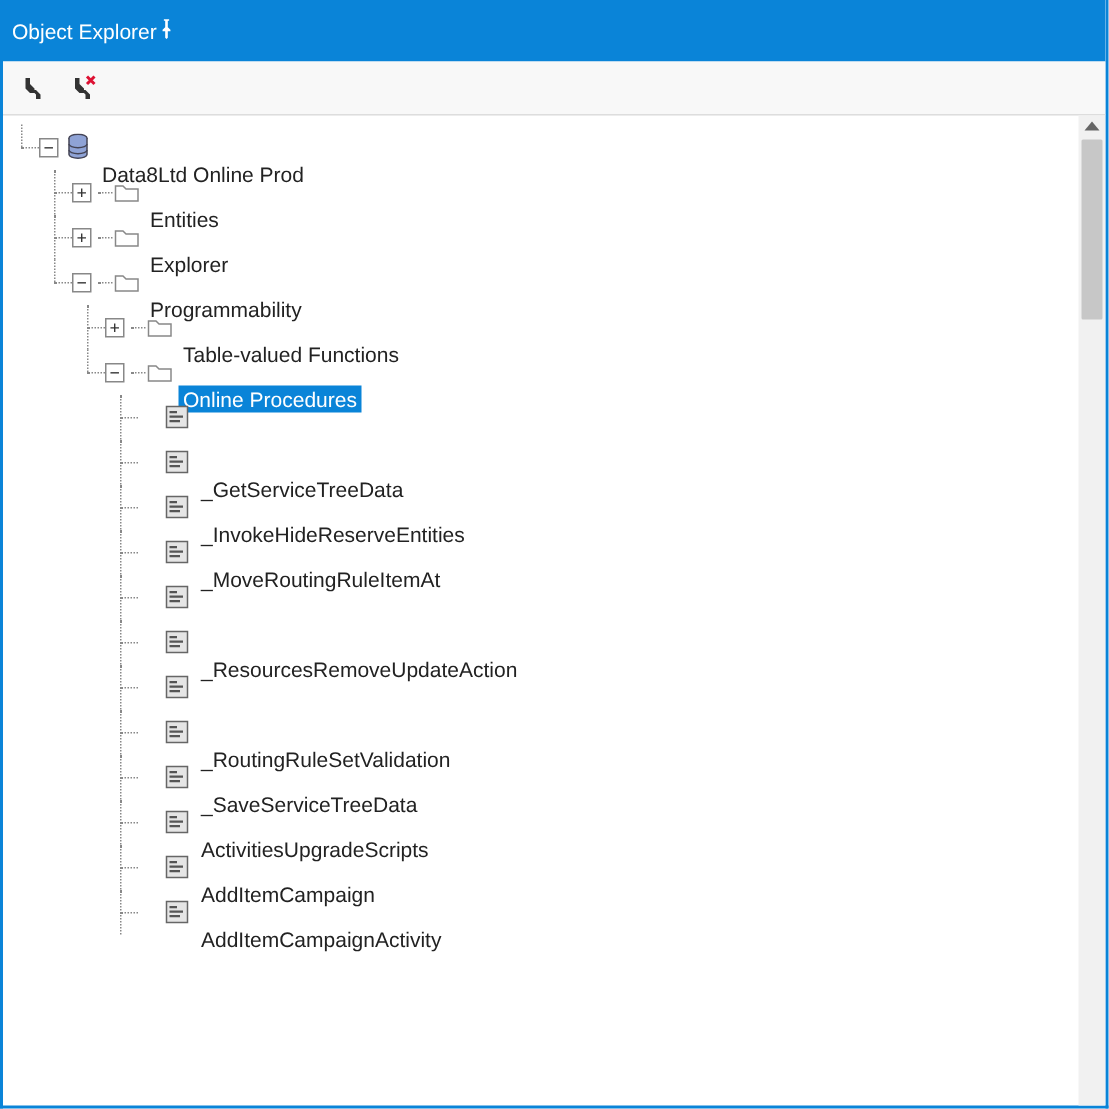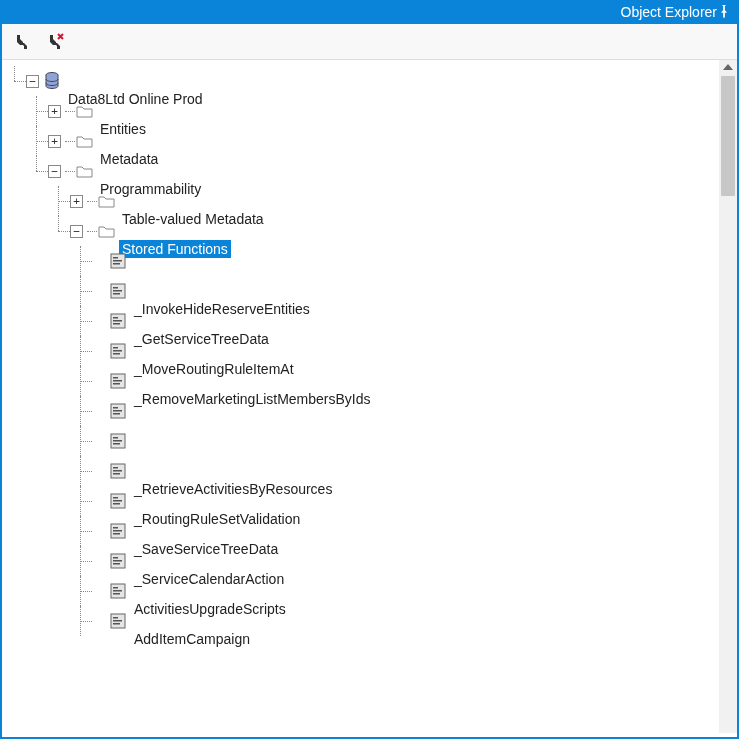--- a/index.html
+++ b/index.html
@@ -9,25 +9,25 @@
       background: #fff;
       width: 739px;
       height: 739px;
       overflow: hidden;
       border: 2px solid #0a84d8;
       border-top: none;
     }
     .titlebar {
       background: #0a84d8;
       color: #fff;
-      height: 24px;
+      height: 41px;
       display: flex;
       align-items: center;
       padding: 0 6px;
-      justify-content: flex-end;
+      justify-content: flex-start;
     }
     .titlebar-title {
       font-size: 14px;
     }
     .pin-icon {
       width: 14px;
       height: 14px;
       display: inline-block;
     }
     .toolbar {
@@ -242,21 +242,21 @@
   <div class="node">
     <span class="indent"></span>
     <span class="elbow"></span>
     <span class="expander">+</span>
     <span class="hconn"></span>
     <span class="icon">
       <svg class="folder-icon-svg" viewBox="0 0 17 14">
             <path d="M1 3h5l2 2h8v8H1V3z" fill="#fff" stroke="#888" stroke-width="1"></path>
           </svg>
     </span>
-    <span class="label">Metadata</span>
+    <span class="label">Explorer</span>
   </div>
 
   <div class="node">
     <span class="indent"></span>
     <span class="elbow last"></span>
     <span class="expander">−</span>
     <span class="hconn"></span>
     <span class="icon">
       <svg class="folder-icon-svg" viewBox="0 0 17 14">
             <path d="M1 3h5l2 2h8v8H1V3z" fill="#fff" stroke="#888" stroke-width="1"></path>
@@ -269,35 +269,35 @@
     <span class="indent"></span>
     <span class="indent"></span>
     <span class="elbow"></span>
     <span class="expander">+</span>
     <span class="hconn"></span>
     <span class="icon">
       <svg class="folder-icon-svg" viewBox="0 0 17 14">
             <path d="M1 3h5l2 2h8v8H1V3z" fill="#fff" stroke="#888" stroke-width="1"></path>
           </svg>
     </span>
-    <span class="label">Table-valued Metadata</span>
+    <span class="label">Table-valued Functions</span>
   </div>
 
   <div class="node">
     <span class="indent"></span>
     <span class="indent"></span>
     <span class="elbow last"></span>
     <span class="expander">−</span>
     <span class="hconn"></span>
     <span class="icon">
       <svg class="folder-icon-svg" viewBox="0 0 17 14">
             <path d="M1 3h5l2 2h8v8H1V3z" fill="#fff" stroke="#888" stroke-width="1"></path>
           </svg>
     </span>
-    <span class="label selected">Stored Functions</span>
+    <span class="label selected">Online Procedures</span>
   </div>
 
   <div id="sp-items">
         <div class="node">
           <span class="indent"></span>
           <span class="indent"></span>
           <span class="indent"></span>
           <span class="elbow"></span>
           <span class="expander-space"></span>
           <span class="icon">
@@ -316,115 +316,99 @@
           <span class="elbow"></span>
           <span class="expander-space"></span>
           <span class="icon">
             <svg class="sp-icon-svg" viewBox="0 0 16 16">
               <rect x="1" y="1" width="14" height="14" fill="#e5e5e5" stroke="#666" stroke-width="1"></rect>
               <rect x="3" y="4" width="5" height="1.5" fill="#555"></rect>
               <rect x="3" y="7" width="9" height="1.5" fill="#555"></rect>
               <rect x="3" y="10" width="7" height="1.5" fill="#555"></rect>
             </svg>
           </span>
+          <span class="label">_GetServiceTreeData</span>
+        </div>
+        <div class="node">
+          <span class="indent"></span>
+          <span class="indent"></span>
+          <span class="indent"></span>
+          <span class="elbow"></span>
+          <span class="expander-space"></span>
+          <span class="icon">
+            <svg class="sp-icon-svg" viewBox="0 0 16 16">
+              <rect x="1" y="1" width="14" height="14" fill="#e5e5e5" stroke="#666" stroke-width="1"></rect>
+              <rect x="3" y="4" width="5" height="1.5" fill="#555"></rect>
+              <rect x="3" y="7" width="9" height="1.5" fill="#555"></rect>
+              <rect x="3" y="10" width="7" height="1.5" fill="#555"></rect>
+            </svg>
+          </span>
           <span class="label">_InvokeHideReserveEntities</span>
         </div>
         <div class="node">
           <span class="indent"></span>
           <span class="indent"></span>
           <span class="indent"></span>
           <span class="elbow"></span>
           <span class="expander-space"></span>
           <span class="icon">
             <svg class="sp-icon-svg" viewBox="0 0 16 16">
               <rect x="1" y="1" width="14" height="14" fill="#e5e5e5" stroke="#666" stroke-width="1"></rect>
               <rect x="3" y="4" width="5" height="1.5" fill="#555"></rect>
               <rect x="3" y="7" width="9" height="1.5" fill="#555"></rect>
               <rect x="3" y="10" width="7" height="1.5" fill="#555"></rect>
             </svg>
           </span>
-          <span class="label">_GetServiceTreeData</span>
-        </div>
-        <div class="node">
-          <span class="indent"></span>
-          <span class="indent"></span>
-          <span class="indent"></span>
-          <span class="elbow"></span>
-          <span class="expander-space"></span>
-          <span class="icon">
-            <svg class="sp-icon-svg" viewBox="0 0 16 16">
-              <rect x="1" y="1" width="14" height="14" fill="#e5e5e5" stroke="#666" stroke-width="1"></rect>
-              <rect x="3" y="4" width="5" height="1.5" fill="#555"></rect>
-              <rect x="3" y="7" width="9" height="1.5" fill="#555"></rect>
-              <rect x="3" y="10" width="7" height="1.5" fill="#555"></rect>
-            </svg>
-          </span>
           <span class="label">_MoveRoutingRuleItemAt</span>
         </div>
         <div class="node">
           <span class="indent"></span>
           <span class="indent"></span>
           <span class="indent"></span>
           <span class="elbow"></span>
           <span class="expander-space"></span>
           <span class="icon">
             <svg class="sp-icon-svg" viewBox="0 0 16 16">
               <rect x="1" y="1" width="14" height="14" fill="#e5e5e5" stroke="#666" stroke-width="1"></rect>
               <rect x="3" y="4" width="5" height="1.5" fill="#555"></rect>
               <rect x="3" y="7" width="9" height="1.5" fill="#555"></rect>
               <rect x="3" y="10" width="7" height="1.5" fill="#555"></rect>
             </svg>
           </span>
-          <span class="label">_RemoveMarketingListMembersByIds</span>
-        </div>
-        <div class="node">
-          <span class="indent"></span>
-          <span class="indent"></span>
-          <span class="indent"></span>
-          <span class="elbow"></span>
-          <span class="expander-space"></span>
-          <span class="icon">
-            <svg class="sp-icon-svg" viewBox="0 0 16 16">
-              <rect x="1" y="1" width="14" height="14" fill="#e5e5e5" stroke="#666" stroke-width="1"></rect>
-              <rect x="3" y="4" width="5" height="1.5" fill="#555"></rect>
-              <rect x="3" y="7" width="9" height="1.5" fill="#555"></rect>
-              <rect x="3" y="10" width="7" height="1.5" fill="#555"></rect>
-            </svg>
-          </span>
-        </div>
-        <div class="node">
-          <span class="indent"></span>
-          <span class="indent"></span>
-          <span class="indent"></span>
-          <span class="elbow"></span>
-          <span class="expander-space"></span>
-          <span class="icon">
-            <svg class="sp-icon-svg" viewBox="0 0 16 16">
-              <rect x="1" y="1" width="14" height="14" fill="#e5e5e5" stroke="#666" stroke-width="1"></rect>
-              <rect x="3" y="4" width="5" height="1.5" fill="#555"></rect>
-              <rect x="3" y="7" width="9" height="1.5" fill="#555"></rect>
-              <rect x="3" y="10" width="7" height="1.5" fill="#555"></rect>
-            </svg>
-          </span>
-        </div>
-        <div class="node">
-          <span class="indent"></span>
-          <span class="indent"></span>
-          <span class="indent"></span>
-          <span class="elbow"></span>
-          <span class="expander-space"></span>
-          <span class="icon">
-            <svg class="sp-icon-svg" viewBox="0 0 16 16">
-              <rect x="1" y="1" width="14" height="14" fill="#e5e5e5" stroke="#666" stroke-width="1"></rect>
-              <rect x="3" y="4" width="5" height="1.5" fill="#555"></rect>
-              <rect x="3" y="7" width="9" height="1.5" fill="#555"></rect>
-              <rect x="3" y="10" width="7" height="1.5" fill="#555"></rect>
-            </svg>
-          </span>
-          <span class="label">_RetrieveActivitiesByResources</span>
+        </div>
+        <div class="node">
+          <span class="indent"></span>
+          <span class="indent"></span>
+          <span class="indent"></span>
+          <span class="elbow"></span>
+          <span class="expander-space"></span>
+          <span class="icon">
+            <svg class="sp-icon-svg" viewBox="0 0 16 16">
+              <rect x="1" y="1" width="14" height="14" fill="#e5e5e5" stroke="#666" stroke-width="1"></rect>
+              <rect x="3" y="4" width="5" height="1.5" fill="#555"></rect>
+              <rect x="3" y="7" width="9" height="1.5" fill="#555"></rect>
+              <rect x="3" y="10" width="7" height="1.5" fill="#555"></rect>
+            </svg>
+          </span>
+          <span class="label">_ResourcesRemoveUpdateAction</span>
+        </div>
+        <div class="node">
+          <span class="indent"></span>
+          <span class="indent"></span>
+          <span class="indent"></span>
+          <span class="elbow"></span>
+          <span class="expander-space"></span>
+          <span class="icon">
+            <svg class="sp-icon-svg" viewBox="0 0 16 16">
+              <rect x="1" y="1" width="14" height="14" fill="#e5e5e5" stroke="#666" stroke-width="1"></rect>
+              <rect x="3" y="4" width="5" height="1.5" fill="#555"></rect>
+              <rect x="3" y="7" width="9" height="1.5" fill="#555"></rect>
+              <rect x="3" y="10" width="7" height="1.5" fill="#555"></rect>
+            </svg>
+          </span>
         </div>
         <div class="node">
           <span class="indent"></span>
           <span class="indent"></span>
           <span class="indent"></span>
           <span class="elbow"></span>
           <span class="expander-space"></span>
           <span class="icon">
             <svg class="sp-icon-svg" viewBox="0 0 16 16">
               <rect x="1" y="1" width="14" height="14" fill="#e5e5e5" stroke="#666" stroke-width="1"></rect>
@@ -458,53 +442,53 @@
           <span class="elbow"></span>
           <span class="expander-space"></span>
           <span class="icon">
             <svg class="sp-icon-svg" viewBox="0 0 16 16">
               <rect x="1" y="1" width="14" height="14" fill="#e5e5e5" stroke="#666" stroke-width="1"></rect>
               <rect x="3" y="4" width="5" height="1.5" fill="#555"></rect>
               <rect x="3" y="7" width="9" height="1.5" fill="#555"></rect>
               <rect x="3" y="10" width="7" height="1.5" fill="#555"></rect>
             </svg>
           </span>
-          <span class="label">_ServiceCalendarAction</span>
-        </div>
-        <div class="node">
-          <span class="indent"></span>
-          <span class="indent"></span>
-          <span class="indent"></span>
-          <span class="elbow"></span>
-          <span class="expander-space"></span>
-          <span class="icon">
-            <svg class="sp-icon-svg" viewBox="0 0 16 16">
-              <rect x="1" y="1" width="14" height="14" fill="#e5e5e5" stroke="#666" stroke-width="1"></rect>
-              <rect x="3" y="4" width="5" height="1.5" fill="#555"></rect>
-              <rect x="3" y="7" width="9" height="1.5" fill="#555"></rect>
-              <rect x="3" y="10" width="7" height="1.5" fill="#555"></rect>
-            </svg>
-          </span>
           <span class="label">ActivitiesUpgradeScripts</span>
         </div>
         <div class="node">
           <span class="indent"></span>
           <span class="indent"></span>
           <span class="indent"></span>
           <span class="elbow"></span>
           <span class="expander-space"></span>
           <span class="icon">
             <svg class="sp-icon-svg" viewBox="0 0 16 16">
               <rect x="1" y="1" width="14" height="14" fill="#e5e5e5" stroke="#666" stroke-width="1"></rect>
               <rect x="3" y="4" width="5" height="1.5" fill="#555"></rect>
               <rect x="3" y="7" width="9" height="1.5" fill="#555"></rect>
               <rect x="3" y="10" width="7" height="1.5" fill="#555"></rect>
             </svg>
           </span>
           <span class="label">AddItemCampaign</span>
+        </div>
+        <div class="node">
+          <span class="indent"></span>
+          <span class="indent"></span>
+          <span class="indent"></span>
+          <span class="elbow"></span>
+          <span class="expander-space"></span>
+          <span class="icon">
+            <svg class="sp-icon-svg" viewBox="0 0 16 16">
+              <rect x="1" y="1" width="14" height="14" fill="#e5e5e5" stroke="#666" stroke-width="1"></rect>
+              <rect x="3" y="4" width="5" height="1.5" fill="#555"></rect>
+              <rect x="3" y="7" width="9" height="1.5" fill="#555"></rect>
+              <rect x="3" y="10" width="7" height="1.5" fill="#555"></rect>
+            </svg>
+          </span>
+          <span class="label">AddItemCampaignActivity</span>
         </div>
       </div>
 
 </div>
 
 <div class="scrollbar">
   <div class="scroll-arrow-up"></div>
   <div class="scroll-thumb"></div>
 </div>
 </div>

